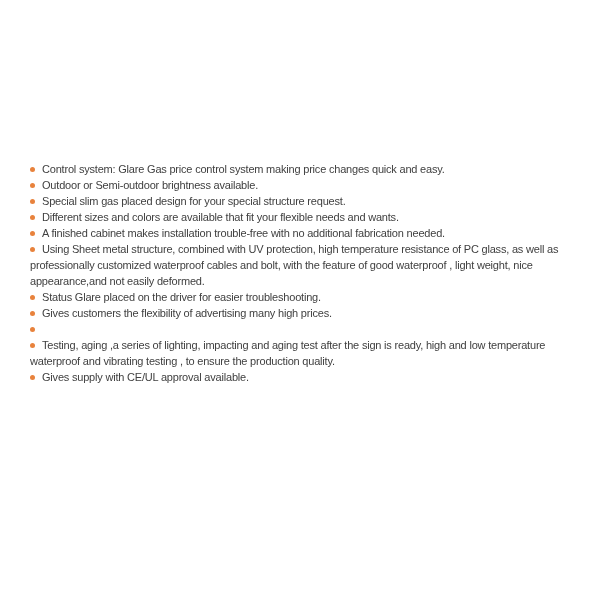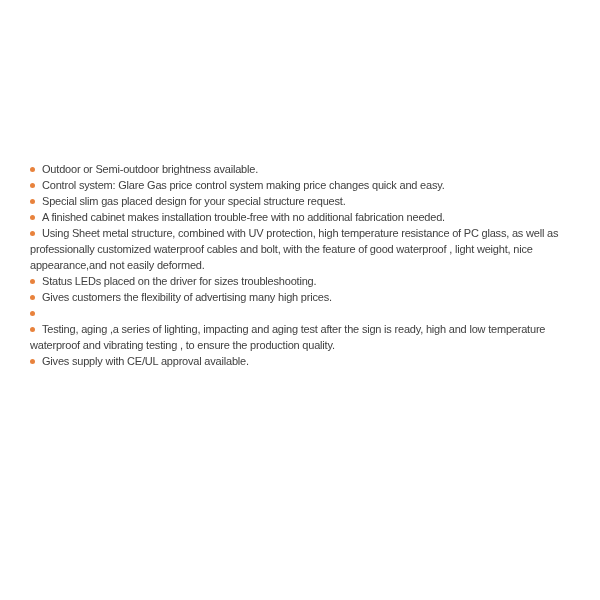--- a/index.html
+++ b/index.html
@@ -36,23 +36,24 @@
     border-radius: 50%;
     background: var(--bullet, #E8823C);
     margin-right: 7px;
     vertical-align: 1px;
   }
 </style>
 </head>
 <body>
 
 <main class="features-list">
+  <p class="feature-item"><span class="bullet-icon"></span><span>Control system: Glare Gas price control system making price changes quick and easy.</span></p>
   <p class="feature-item"><span class="bullet-icon"></span><span>Outdoor or Semi-outdoor brightness available.</span></p>
-  <p class="feature-item"><span class="bullet-icon"></span><span>Control system: Glare Gas price control system making price changes quick and easy.</span></p>
   <p class="feature-item"><span class="bullet-icon"></span><span>Special slim gas placed design for your special structure request.</span></p>
+  <p class="feature-item"><span class="bullet-icon"></span><span>Different sizes and colors are available that fit your flexible needs and wants.</span></p>
   <p class="feature-item"><span class="bullet-icon"></span><span>A finished cabinet makes installation trouble-free with no additional fabrication needed.</span></p>
   <p class="feature-item"><span class="bullet-icon"></span><span>Using Sheet metal structure, combined with UV protection, high temperature resistance of PC glass, as well as professionally customized waterproof cables and bolt, with the feature of good waterproof , light weight, nice appearance,and not easily deformed.</span></p>
-  <p class="feature-item"><span class="bullet-icon"></span><span>Status LEDs placed on the driver for sizes troubleshooting.</span></p>
+  <p class="feature-item"><span class="bullet-icon"></span><span>Status Glare placed on the driver for easier troubleshooting.</span></p>
   <p class="feature-item"><span class="bullet-icon"></span><span>Gives customers the flexibility of advertising many high prices.</span></p>
   <p class="feature-item"><span class="bullet-icon"></span></p>
   <p class="feature-item"><span class="bullet-icon"></span><span>Testing, aging ,a series of lighting, impacting and aging test after the sign is ready,  high and low temperature waterproof and vibrating testing , to ensure the production quality.</span></p>
   <p class="feature-item"><span class="bullet-icon"></span><span>Gives supply with CE/UL approval available.</span></p>
 </main>
 
 </body></html>

